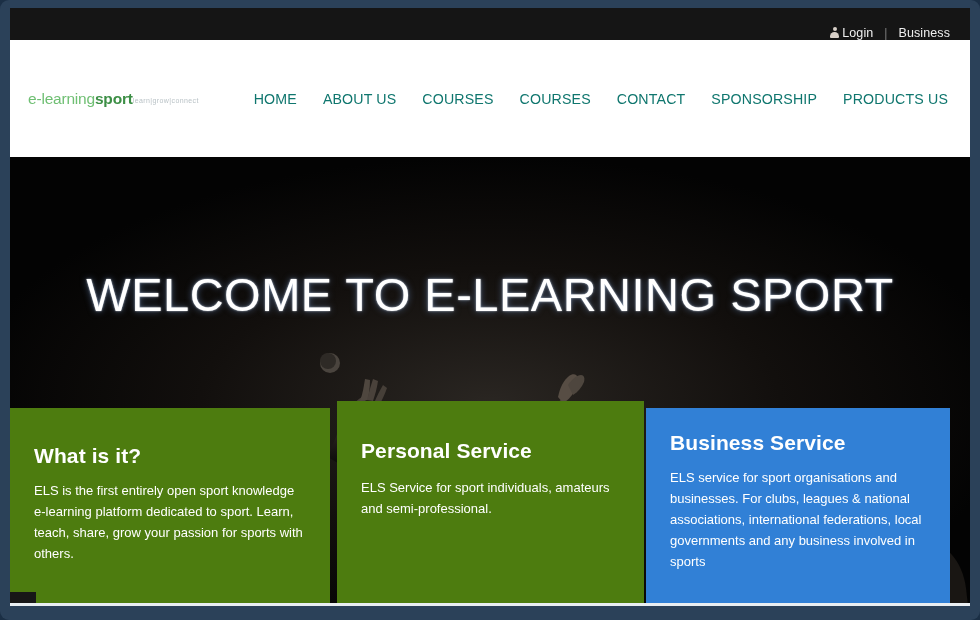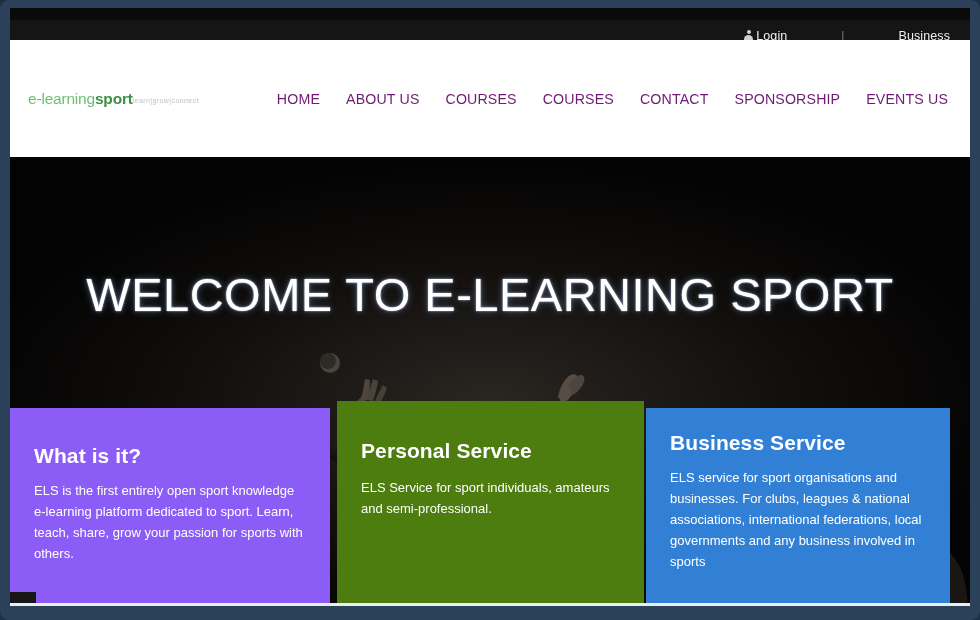--- a/index.html
+++ b/index.html
@@ -28,30 +28,29 @@
     position: relative;
     width: 960px;
     height: 598px;
     background: #0a0a0a;
     overflow: hidden;
   }
 
   
   .topbar {
     position: absolute;
-    left: 0; top: 12px;
+    left: 0; top: 0;
     width: 960px; height: 32px;
     background: #151515;
     display: flex;
-    align-items: center;
+    align-items: flex-end;
     justify-content: flex-end;
     padding-right: 20px;
     font-size: 12.5px;
     color: #e8e8e8;
-    gap: 43px;
   }
   .topbar a {
     color: #efefef;
     text-decoration: none;
     letter-spacing: .1px;
   }
   .topbar .sep {
     color: #7d7d7d;
     margin: 0 11px;
     font-size: 12px;
@@ -115,21 +114,21 @@
   }
 
   .nav {
     margin-left: auto;
     margin-right: 22px;
     display: flex;
     align-items: center;
     gap: 26px;
   }
   .nav a {
-    color: #701a75;
+    color: #0f766e;
     font-size: 14.2px;
     text-decoration: none;
     letter-spacing: .15px;
     white-space: nowrap;
   }
 
   
   .hero {
     position: absolute;
     left: 0; top: 149px;
@@ -176,21 +175,21 @@
     font-weight: 700;
     letter-spacing: .1px;
     margin-bottom: 12px;
   }
   .panel p {
     font-size: 13px;
     line-height: 21px;
     font-weight: 400;
   }
 
-  .panel-green  { width: 320px; height: 198px; background: #8b5cf6; margin-right: 7px; }
+  .panel-green  { width: 320px; height: 198px; background: #4d7c0f; margin-right: 7px; }
   .panel-orange { width: 307px; height: 205px; background: #4d7c0f; margin-right: 2px; }
   .panel-blue   { width: 304px; height: 198px; background: #3180d6; }
 
   .panel-orange h3 { margin-bottom: 14px; }
   .panel-green  { padding-top: 36px; }
   .panel-orange { padding-top: 38px; }
   .panel-blue   { padding-top: 23px; }
 
   
   .bottom-sliver {
@@ -231,21 +230,21 @@
         <div class="logo-tag">learn|grow|connect</div>
       </div>
 
       <nav class="nav">
         <a href="#">HOME</a>
         <a href="#">ABOUT US</a>
         <a href="#">COURSES</a>
         <a href="#">COURSES</a>
         <a href="#">CONTACT</a>
         <a href="#">SPONSORSHIP</a>
-        <a href="#">EVENTS US</a>
+        <a href="#">PRODUCTS US</a>
       </nav>
 
     </div>
 
     <div class="hero">
 
       <svg class="hero-photo" viewBox="0 0 960 449" preserveAspectRatio="none">
         <defs>
           <radialGradient id="glowC" cx="50%" cy="55%" r="55%">
             <stop offset="0%" stop-color="#2a2622"></stop>

